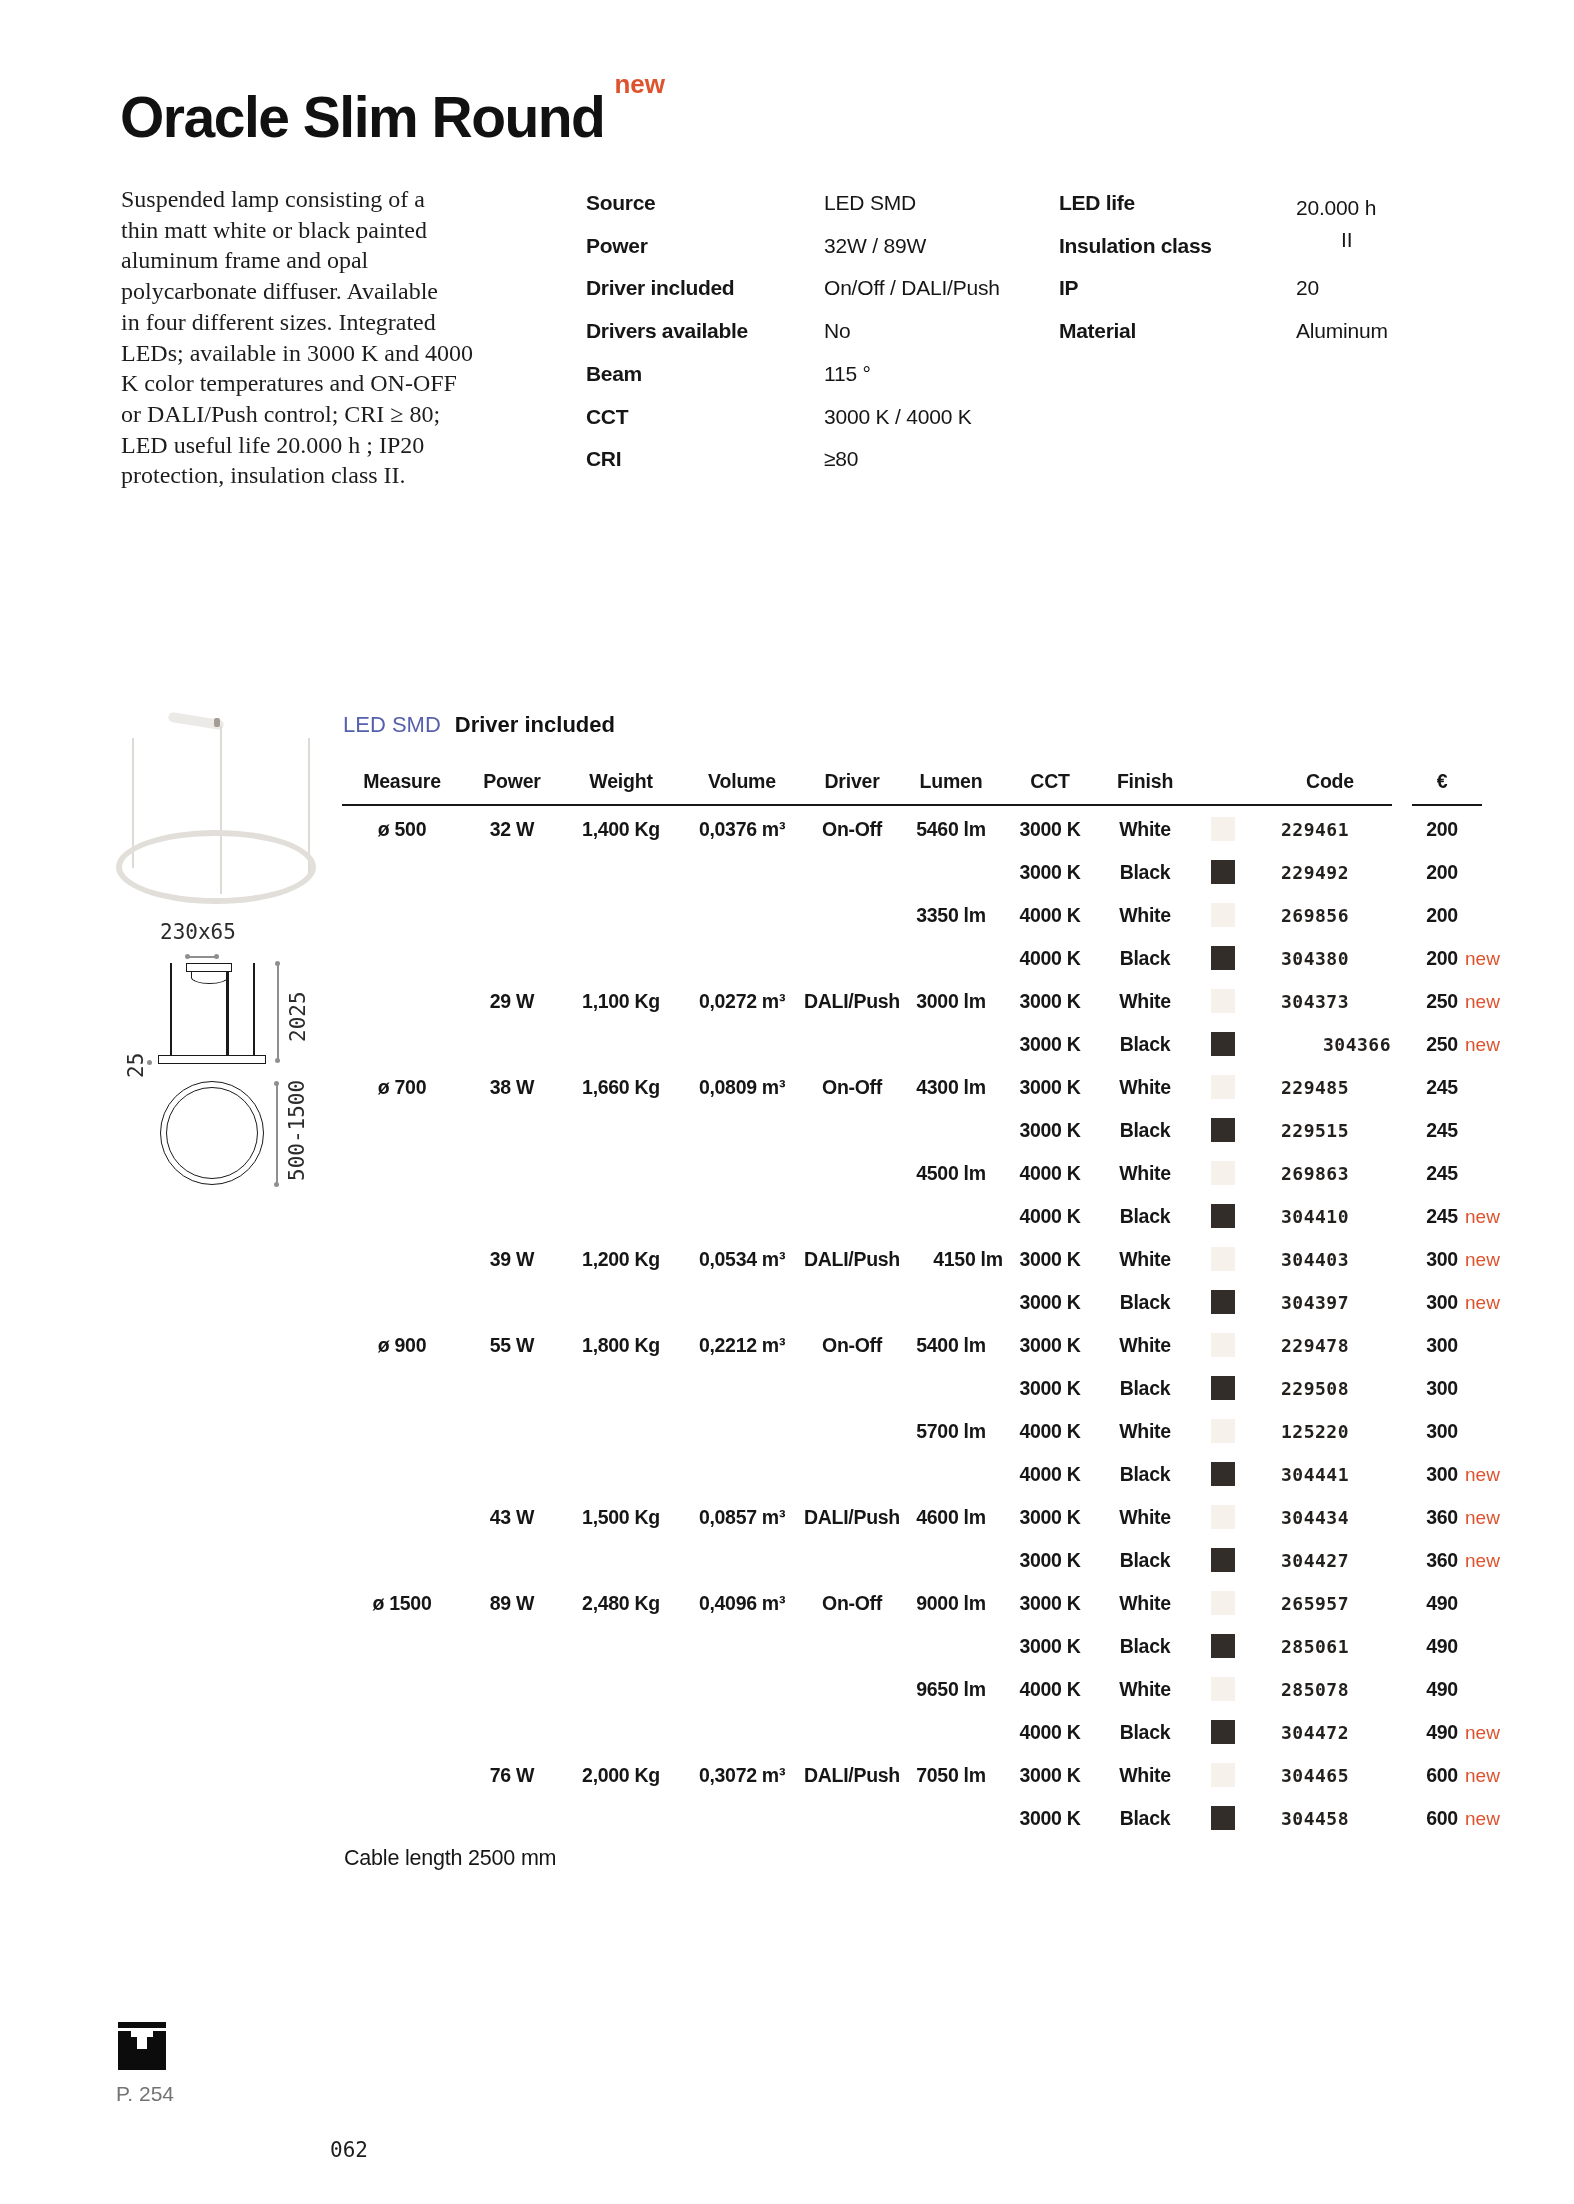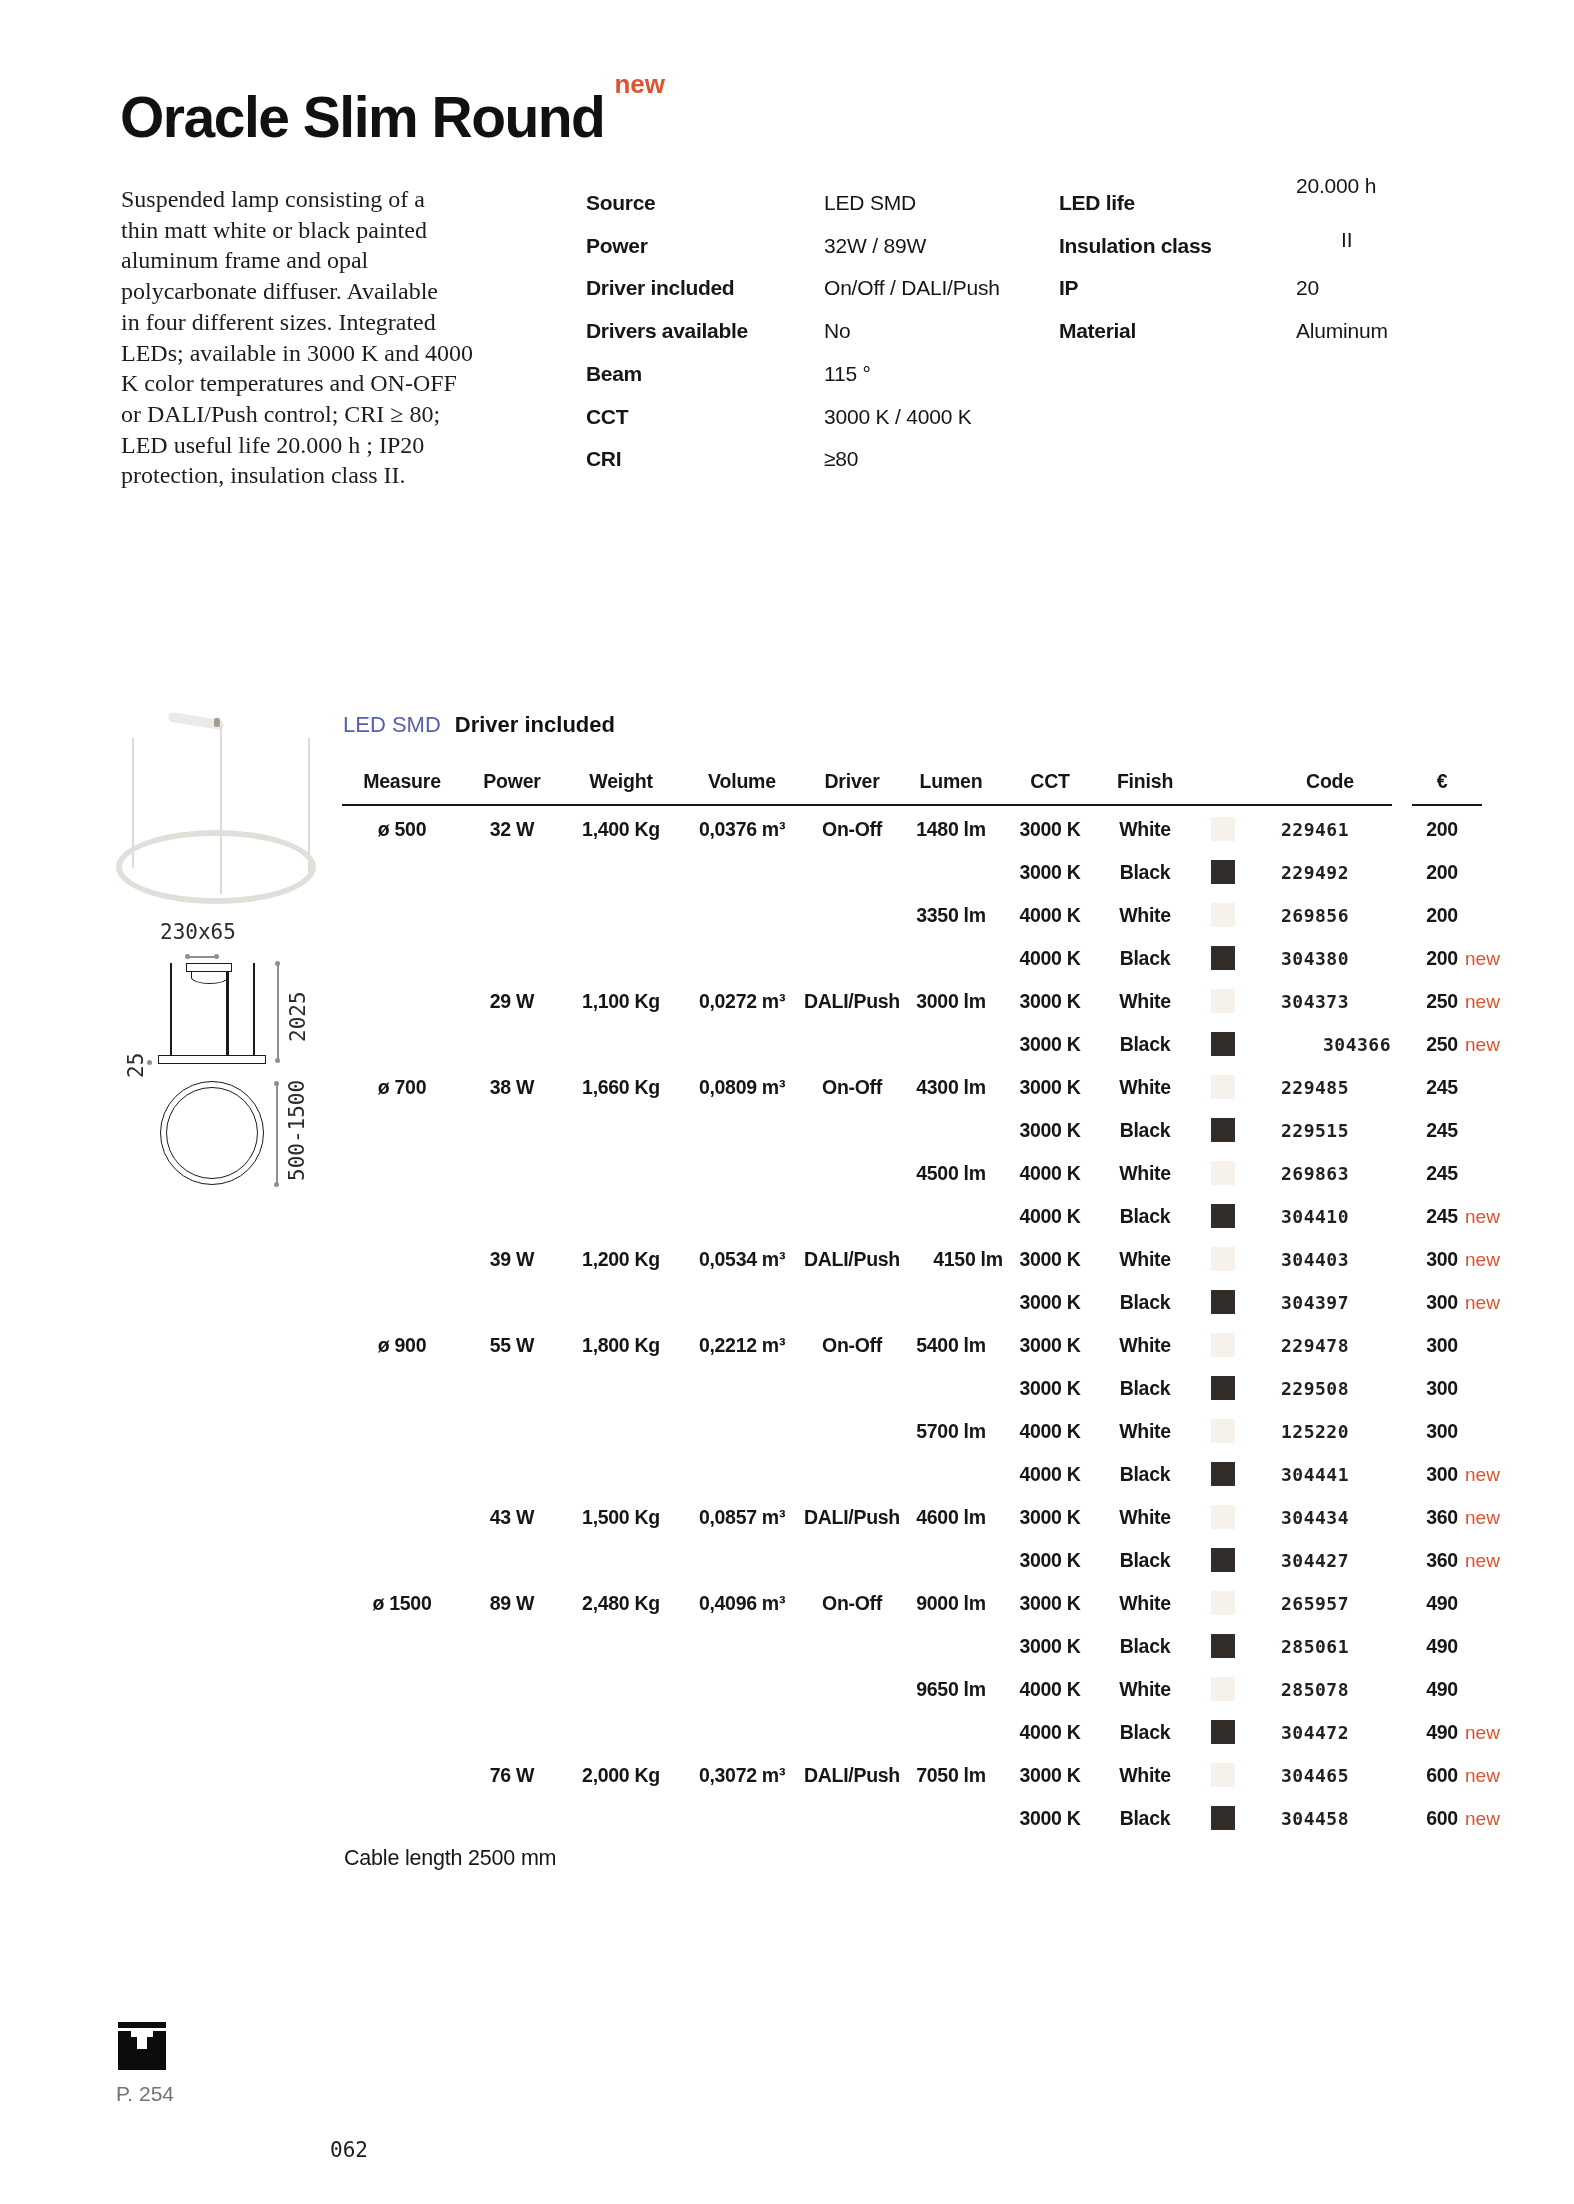--- a/index.html
+++ b/index.html
@@ -125,21 +125,21 @@
     <div class="abs spec-value" style="left: 824px; top: 276.4px;">On/Off / DALI/Push</div>
     <div class="abs spec-label" style="left: 586px; top: 319.1px;">Drivers available</div>
     <div class="abs spec-value" style="left: 824px; top: 319.1px;">No</div>
     <div class="abs spec-label" style="left: 586px; top: 361.8px;">Beam</div>
     <div class="abs spec-value" style="left: 824px; top: 361.8px;">115 °</div>
     <div class="abs spec-label" style="left: 586px; top: 404.5px;">CCT</div>
     <div class="abs spec-value" style="left: 824px; top: 404.5px;">3000 K / 4000 K</div>
     <div class="abs spec-label" style="left: 586px; top: 447.2px;">CRI</div>
     <div class="abs spec-value" style="left: 824px; top: 447.2px;">≥80</div>
     <div class="abs spec-label" style="left: 1059px; top: 191px;">LED life</div>
-    <div class="abs spec-value" style="left: 1296px; top: 174px;">20.000 h</div>
+    <div class="abs spec-value" style="left: 1296px; top: 196px;">20.000 h</div>
     <div class="abs spec-label" style="left: 1059px; top: 233.7px;">Insulation class</div>
     <div class="abs spec-value" style="left: 1296px; top: 228px; margin-left: 45px;">II</div>
     <div class="abs spec-label" style="left: 1059px; top: 276.4px;">IP</div>
     <div class="abs spec-value" style="left: 1296px; top: 276.4px;">20</div>
     <div class="abs spec-label" style="left: 1059px; top: 319.1px;">Material</div>
     <div class="abs spec-value" style="left: 1296px; top: 319.1px;">Aluminum</div>
   </div>
 
 <div class="abs lamp-photo">
   <div class="canopy"></div>
@@ -201,21 +201,21 @@
 <div class="abs rule" style="left:342px; top:804px; width:1050px;"></div>
 <div class="abs rule" style="left:1412px; top:804px; width:70px;"></div>
 
 <div id="tbody">
     <div class="abs trow" style="top: 808px;">
       <span class="cell" style="left: 2px;">ø 500</span>
       <span class="cell" style="left: 112px;">32 W</span>
       <span class="cell" style="left: 221px;">1,400 Kg</span>
       <span class="cell" style="left: 342px;">0,0376 m³</span>
       <span class="cell" style="left: 452px;">On-Off</span>
-      <span class="cell" style="left: 551px;">1480 lm</span>
+      <span class="cell" style="left: 551px;">5460 lm</span>
       <span class="cell" style="left: 650px;">3000 K</span>
       <span class="cell" style="left: 745px;">White</span>
       <span class="cell code" style="left: 915px;">229461</span>
       <span class="cell" style="left: 1042px;">200</span>
       <span class="swatch white"></span>
     </div>
     <div class="abs trow" style="top: 851px;">
       <span class="cell" style="left: 650px;">3000 K</span>
       <span class="cell" style="left: 745px;">Black</span>
       <span class="cell code" style="left: 915px;">229492</span>

